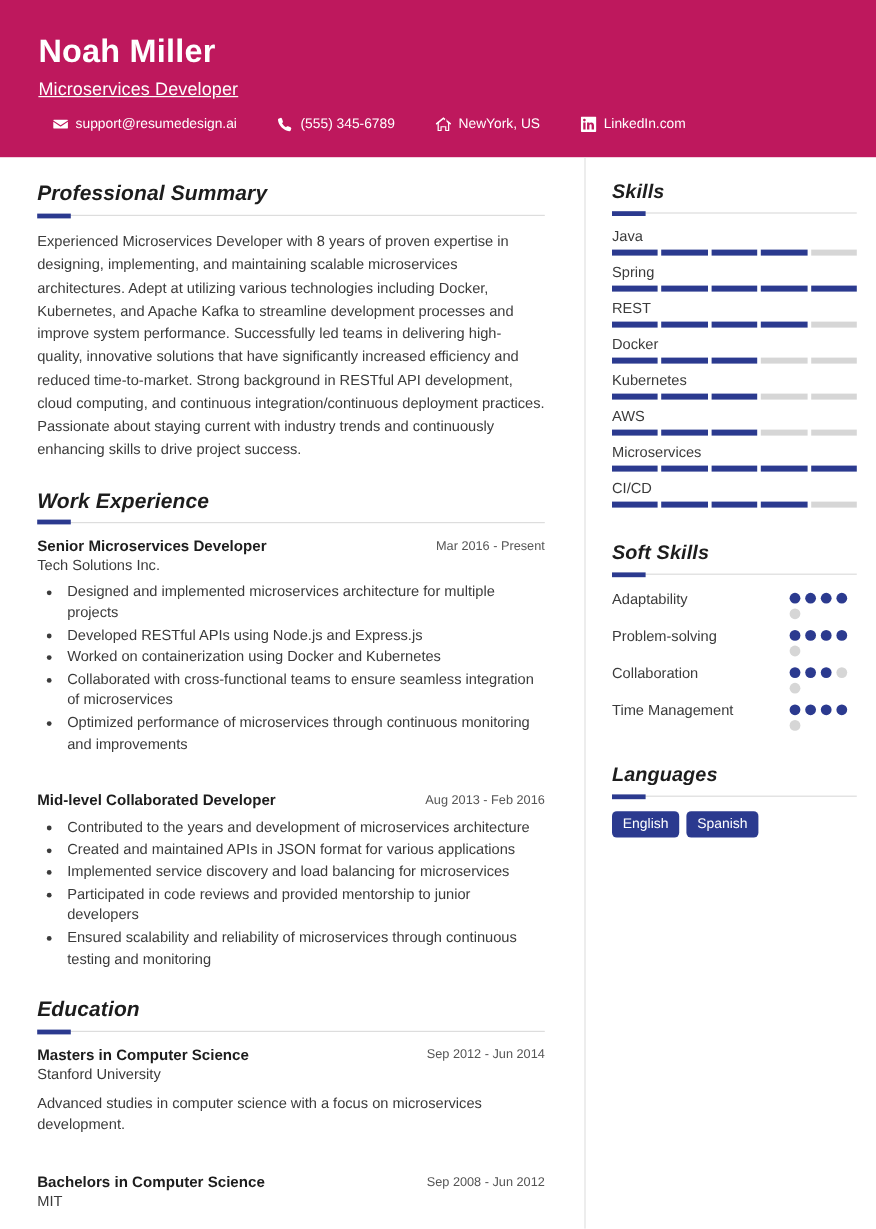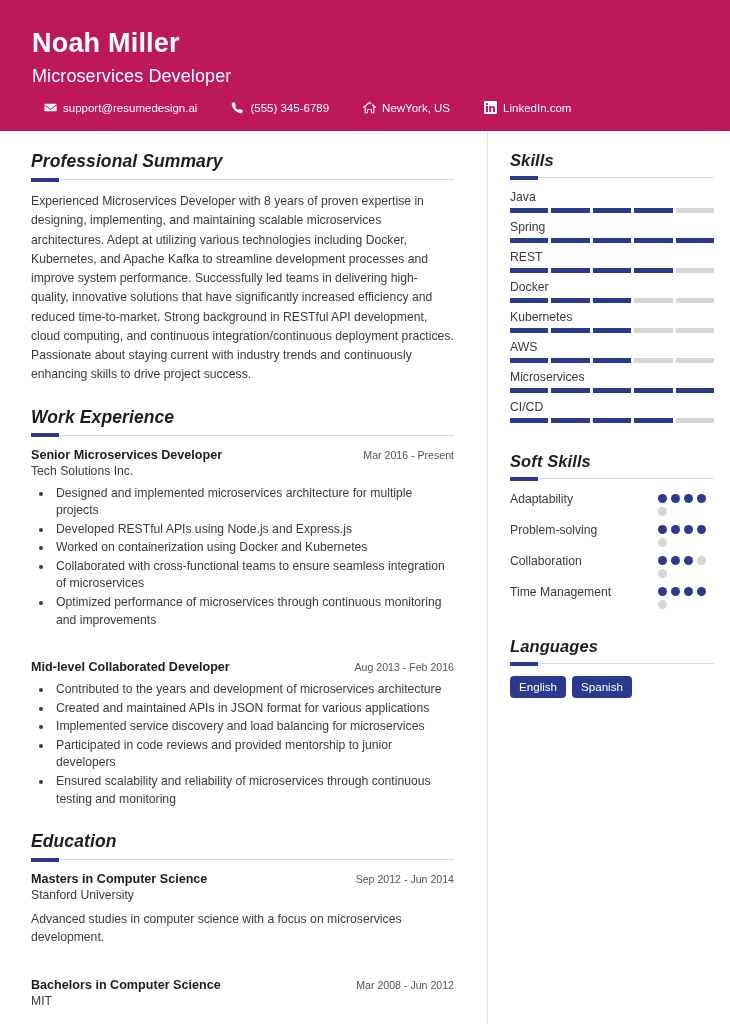--- a/index.html
+++ b/index.html
@@ -28,24 +28,25 @@
     height: 131px;
   }
   .full-name {
     font-size: 27px;
     font-weight: bold;
     letter-spacing: 0.2px;
     line-height: 1.15;
     margin-bottom: 7px;
   }
   .job-title {
-    font-size: 18px;
+    font-size: 15px;
     font-weight: normal;
     margin-bottom: 14px;
     letter-spacing: 0.1px;
+    text-decoration: underline;
   }
   .contact-row {
     display: flex;
     align-items: center;
     gap: 22px;
     font-size: 11.5px;
   }
   .contact-item {
     display: flex;
     align-items: center;
@@ -336,21 +337,21 @@
           </div>
           <div class="entry-org">Stanford University</div>
           <p class="entry-desc">Advanced studies in computer science with a focus on microservices development.</p>
         </div>
 
         <div class="block-gap-sm"></div>
 
         <div class="entry">
           <div class="entry-head">
             <span class="entry-role">Bachelors in Computer Science</span>
-            <span class="entry-dates">Mar 2008 - Jun 2012</span>
+            <span class="entry-dates">Sep 2008 - Jun 2012</span>
           </div>
           <div class="entry-org">MIT</div>
 
         </div>
       </section>
 
     </div>
 
     <aside class="col-side">
 

